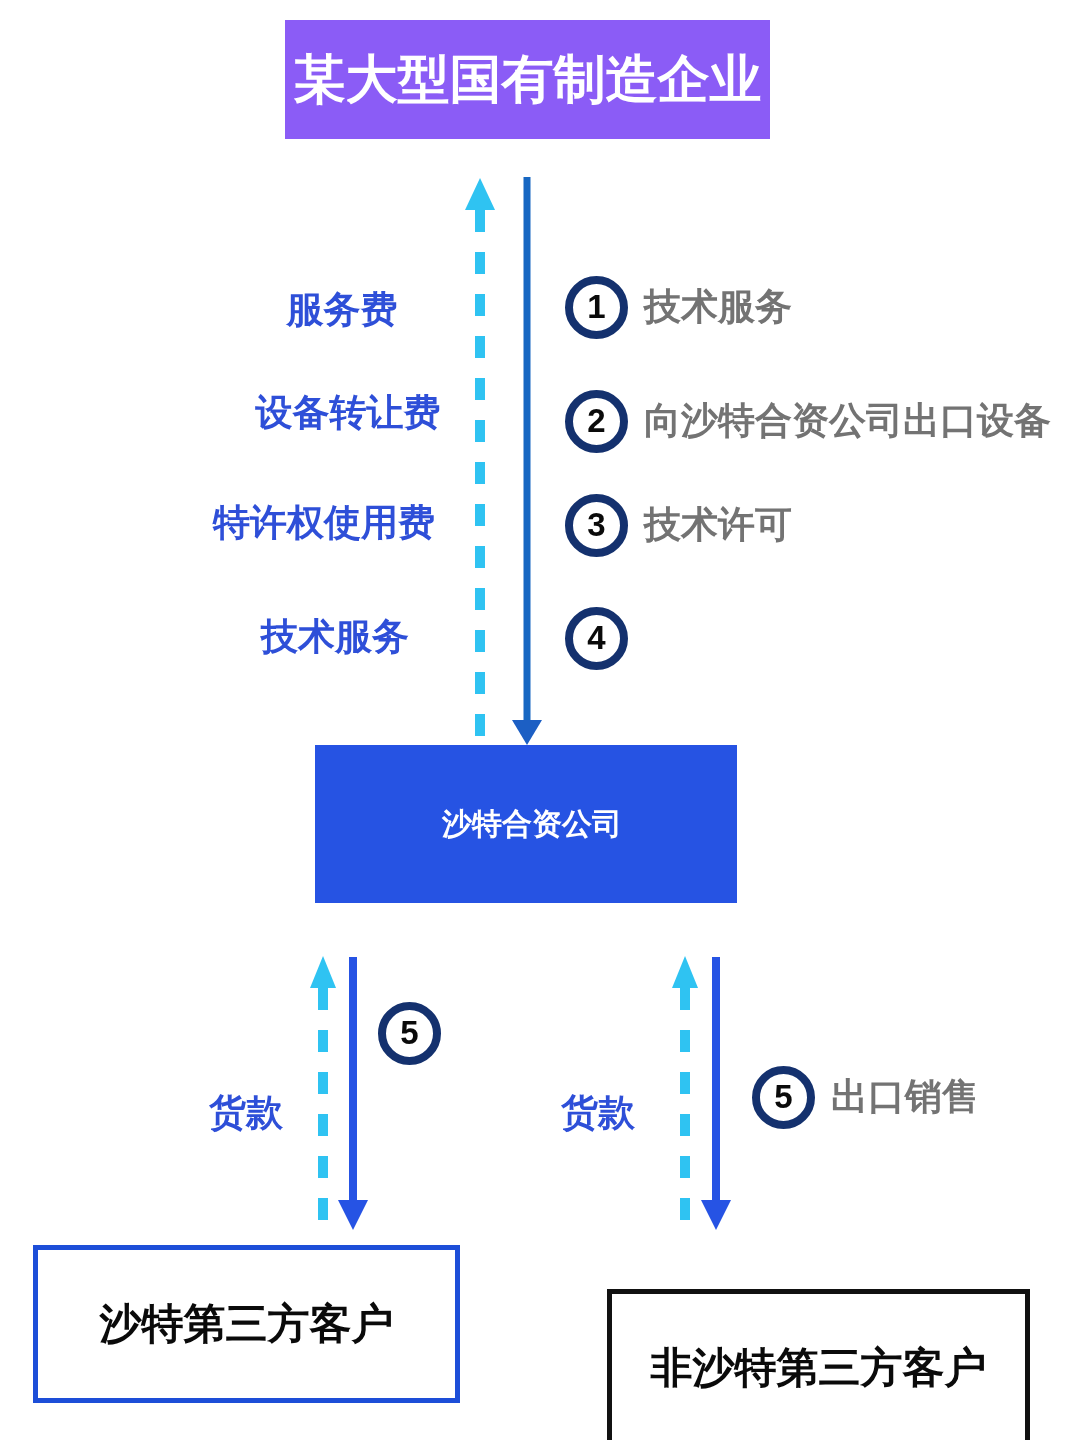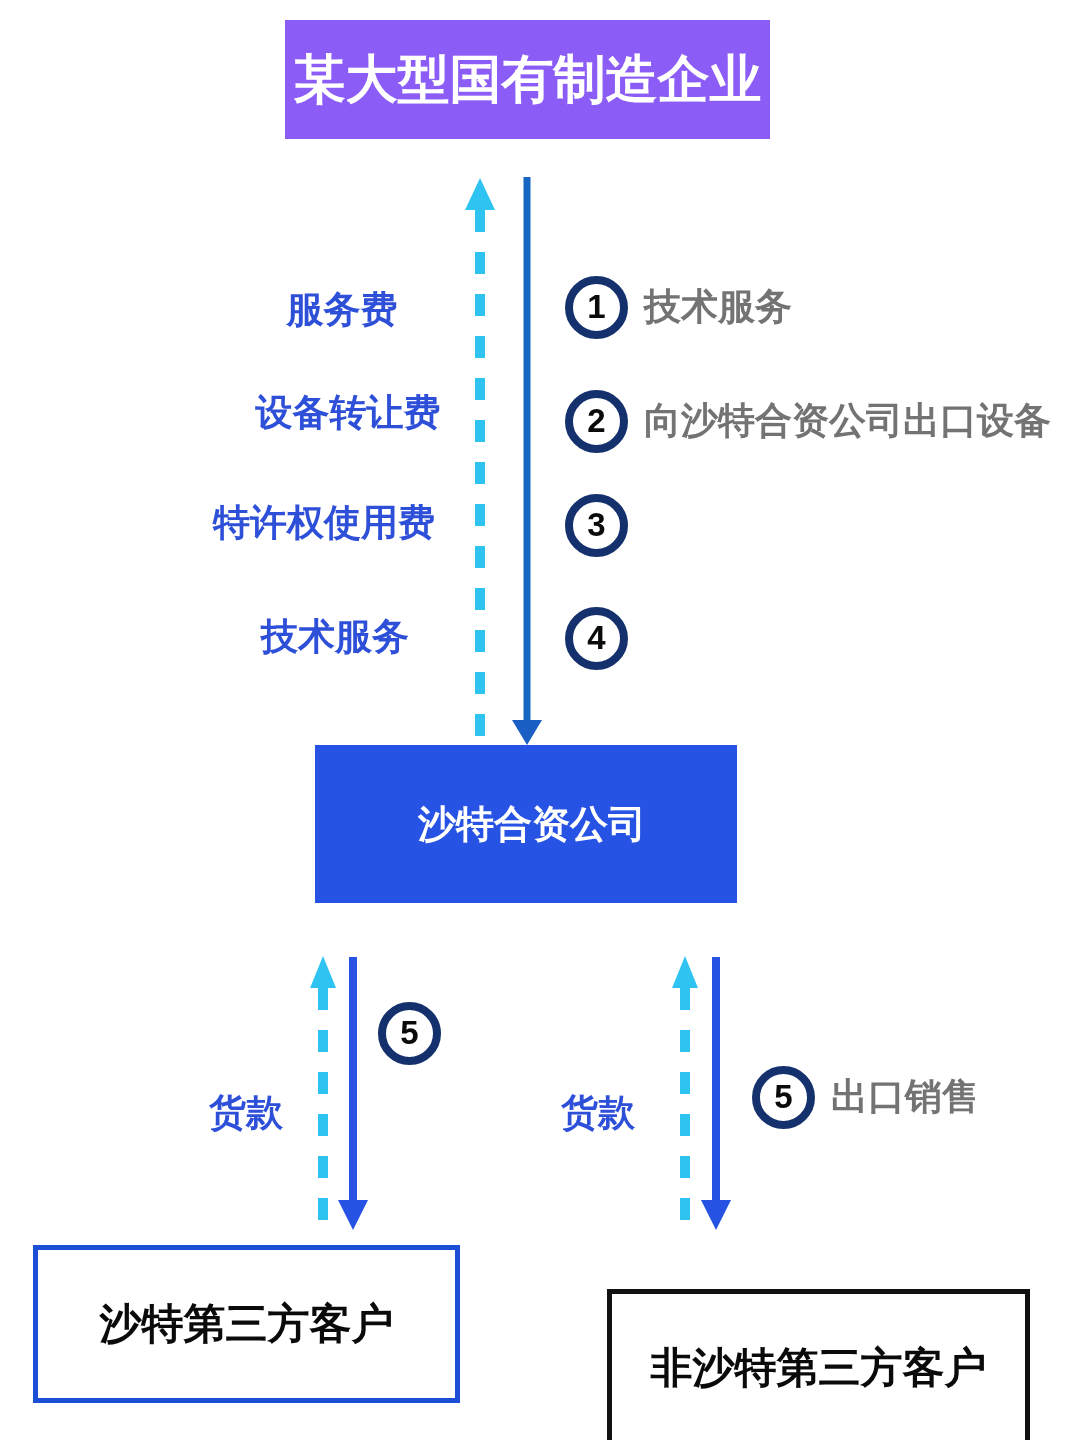--- a/index.html
+++ b/index.html
@@ -16,21 +16,21 @@
     display:flex;align-items:center;justify-content:center;
     font-weight:bold;text-align:center;
     box-sizing:border-box;white-space:nowrap;
   }
   .box-top{
     left:285px;top:20px;width:485px;height:119px;
     background:#8b5cf6;color:#ffffff;font-size:52px;
   }
   .box-mid{
     left:315px;top:745px;width:422px;height:158px;
-    background:#2653E3;color:#ffffff;font-size:38px;padding-left:12px;
+    background:#2653E3;color:#ffffff;font-size:30px;padding-left:12px;
   }
   .box-bl{
     left:33px;top:1245px;width:427px;height:158px;
     background:#ffffff;color:#0a0a0a;font-size:42px;
     border:5px solid #1d4ed8;
   }
   .box-br{
     left:607px;top:1245px;width:423px;height:158px;
     background:#ffffff;color:#0a0a0a;font-size:42px;
     border:5px solid #111111;
@@ -130,20 +130,21 @@
   <div class="num-row row-1">
     <span class="num-circle">1</span>
     <span class="num-label">技术服务</span>
   </div>
   <div class="num-row row-2">
     <span class="num-circle">2</span>
     <span class="num-label">向沙特合资公司出口设备</span>
   </div>
   <div class="num-row row-3">
     <span class="num-circle">3</span>
+    <span class="num-label">技术许可</span>
   </div>
   <div class="num-row row-4">
     <span class="num-circle">4</span>
   </div>
 
   <div class="num-row row-5l">
     <span class="num-circle">5</span>
   </div>
   <div class="num-row row-5r">
     <span class="num-circle">5</span>

